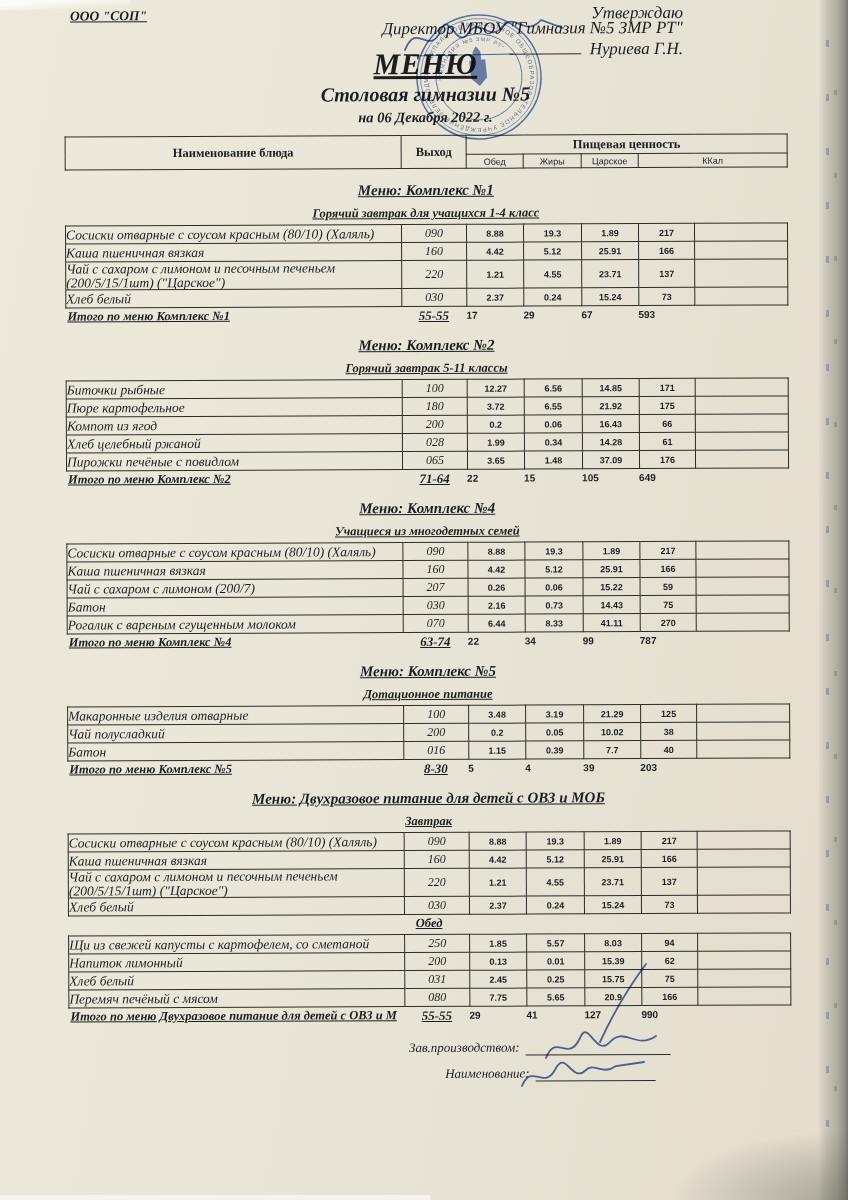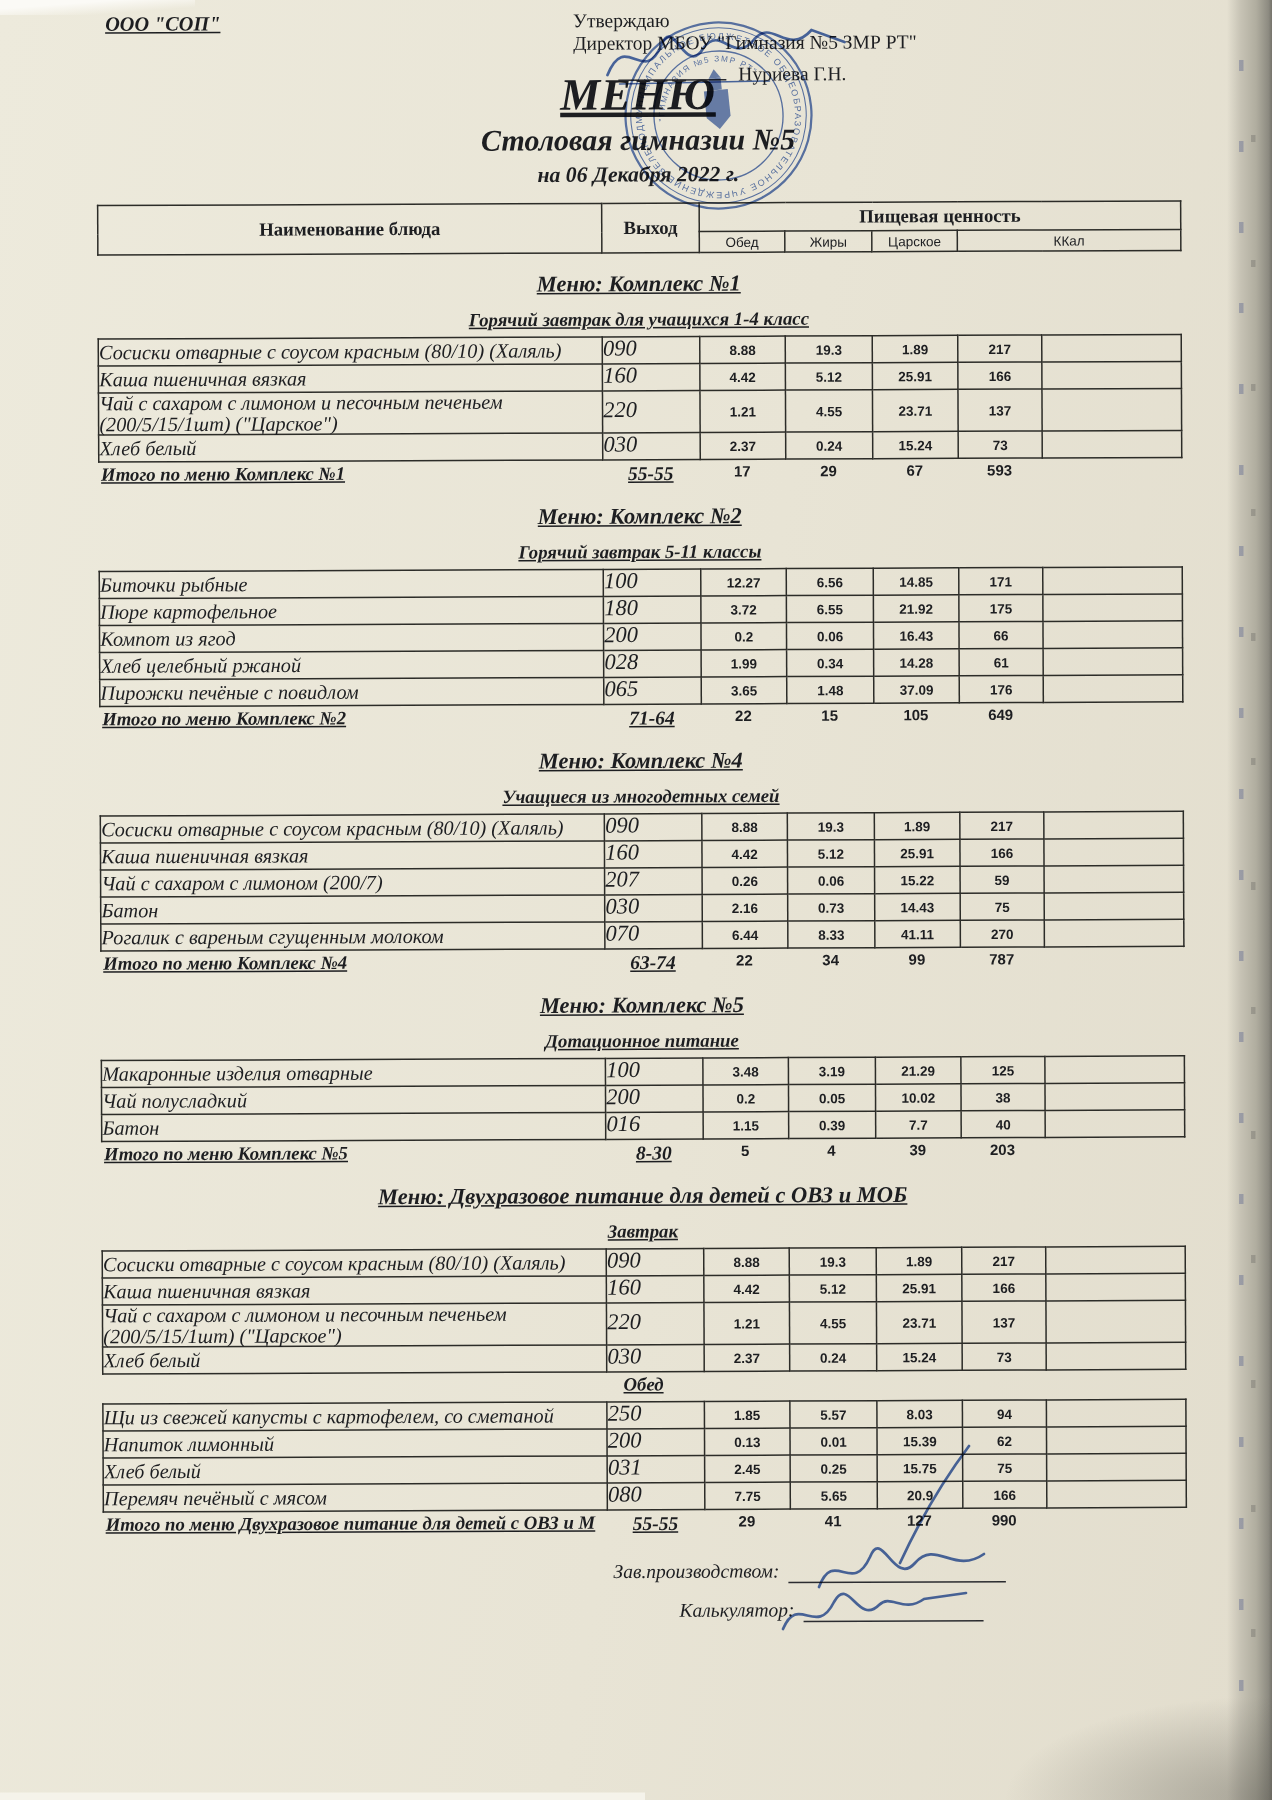--- a/index.html
+++ b/index.html
@@ -4,45 +4,45 @@
 <style>
   html,body{margin:0;padding:0;}
   body{width:848px;height:1200px;background:#9a988f;}
   .page{position:relative;width:848px;height:1200px;overflow:hidden;color:#1d1e21;
         background:linear-gradient(100deg,#edead c0,#e8e4d5 55%,#e2ddcd);
         background:linear-gradient(100deg,#edeadc 0%,#e8e4d5 55%,#e2ddcd 100%);
         font-family:"Liberation Serif",serif;}
   .content{position:absolute;left:64px;top:0;width:722px;transform:rotate(-0.25deg);transform-origin:50% 0;}
   
   .org{position:absolute;left:6px;top:7px;font-size:13.5px;font-weight:700;font-style:italic;text-decoration:underline;}
-  .approve{position:absolute;left:318px;top:6px;font-size:13px;line-height:15px;}
+  .approve{position:absolute;left:318px;top:6px;font-style:italic;font-size:17px;line-height:15px;text-align:right;}
   .sig-row{margin-top:6px;padding-left:30px;}
   .sig-line{display:inline-block;width:72px;height:10px;border-bottom:1px solid #2a2b2f;margin-right:8px;}
   .title{padding-top:46px;text-align:center;font-size:30px;line-height:36px;font-weight:700;font-style:italic;text-decoration:underline;letter-spacing:.5px;}
   .subtitle{text-align:center;font-size:20px;line-height:25px;font-weight:700;font-style:italic;}
   .dateline{text-align:center;font-size:14.5px;line-height:20px;font-weight:700;font-style:italic;}
   
   table.hdr{border-collapse:collapse;table-layout:fixed;width:722px;margin-top:8px;}
   table.hdr td{border:1.2px solid #2c2c28;text-align:center;vertical-align:middle;padding:0;}
   .h-name,.h-out{font-size:12.5px;font-weight:700;}
   .h-pc{font-size:12.5px;font-weight:700;height:18px;}
   .h-sub{font-family:"Liberation Sans",sans-serif;font-size:9px;height:13px;font-weight:400;}
   
   .sec-title{margin-top:12px;text-align:center;font-size:15px;line-height:18px;font-weight:700;font-style:italic;text-decoration:underline;}
   .sec-sub{margin-top:6px;text-align:center;font-size:12.5px;line-height:16px;font-weight:700;font-style:italic;text-decoration:underline;}
   .sec-band{text-align:center;font-size:12.5px;line-height:16px;height:16px;font-weight:700;font-style:italic;text-decoration:underline;}
   table.menu{border-collapse:collapse;table-layout:fixed;width:722px;margin-top:3px;}
   table.menu td{border:1.2px solid #2c2c28;vertical-align:middle;padding:0;height:17px;}
   td.name-cell{font-style:italic;font-size:13.5px;line-height:13.5px;padding:1px 3px;}
-  td.out-cell{font-style:italic;font-size:15px;}
+  td.out-cell{font-style:italic;font-size:12px;text-align:center;}
   td.num-cell{font-family:"Liberation Sans",sans-serif;font-size:9px;font-weight:700;text-align:center;}
   .total-row{display:grid;grid-template-columns:336px 65px 57px 58px 57px 56px 93px;align-items:center;min-height:17px;}
   .total-label{font-size:12.5px;font-weight:700;font-style:italic;text-decoration:underline;white-space:nowrap;overflow:visible;padding-left:2px;}
   .total-out{font-size:13px;font-weight:700;font-style:italic;text-decoration:underline;text-align:center;}
-  .total-num{font-family:"Liberation Sans",sans-serif;font-size:10px;font-weight:700;text-align:center;}
+  .total-num{font-family:"Liberation Sans",sans-serif;font-size:10px;font-weight:700;text-align:left;}
   
   .footer{margin-top:12px;}
   .f-row{display:flex;justify-content:flex-end;align-items:flex-end;height:20px;margin-top:6px;font-style:italic;font-size:13px;}
   .f-line{border-bottom:1px solid #2b2c30;height:14px;margin-left:6px;}
   .f-row1{padding-right:120px;} .f-row1 .f-line{width:145px;}
   .f-row2{padding-right:135px;} .f-row2 .f-line{width:120px;}
   
   .edge-right{position:absolute;top:0;right:0;width:30px;height:1200px;
       background:linear-gradient(90deg,rgba(200,196,184,0) 0%,#c7c3b5 30%,#b0ad9f 65%,#8d8b81 92%,#75736b 100%);}
   .edge-right::before{content:"";position:absolute;left:8px;top:40px;width:3px;height:1110px;
@@ -475,21 +475,21 @@
           </div>
         </div>
       </div>
 
     <div class="footer">
       <div class="f-row f-row1">
         <span>Зав.производством:</span>
         <span class="f-line"></span>
       </div>
       <div class="f-row f-row2">
-        <span>Калькулятор:</span>
+        <span>Наименование:</span>
         <span class="f-line"></span>
       </div>
     </div>
   </div>
 
   <svg class="stamp" viewBox="0 0 134 134">
     <defs>
       <path id="arcOut" d="M67,67 m-51,0 a51,51 0 1,1 102,0 a51,51 0 1,1 -102,0"></path>
       <path id="arcIn" d="M67,67 m-36,0 a36,36 0 1,1 72,0 a36,36 0 1,1 -72,0"></path>
     </defs>

